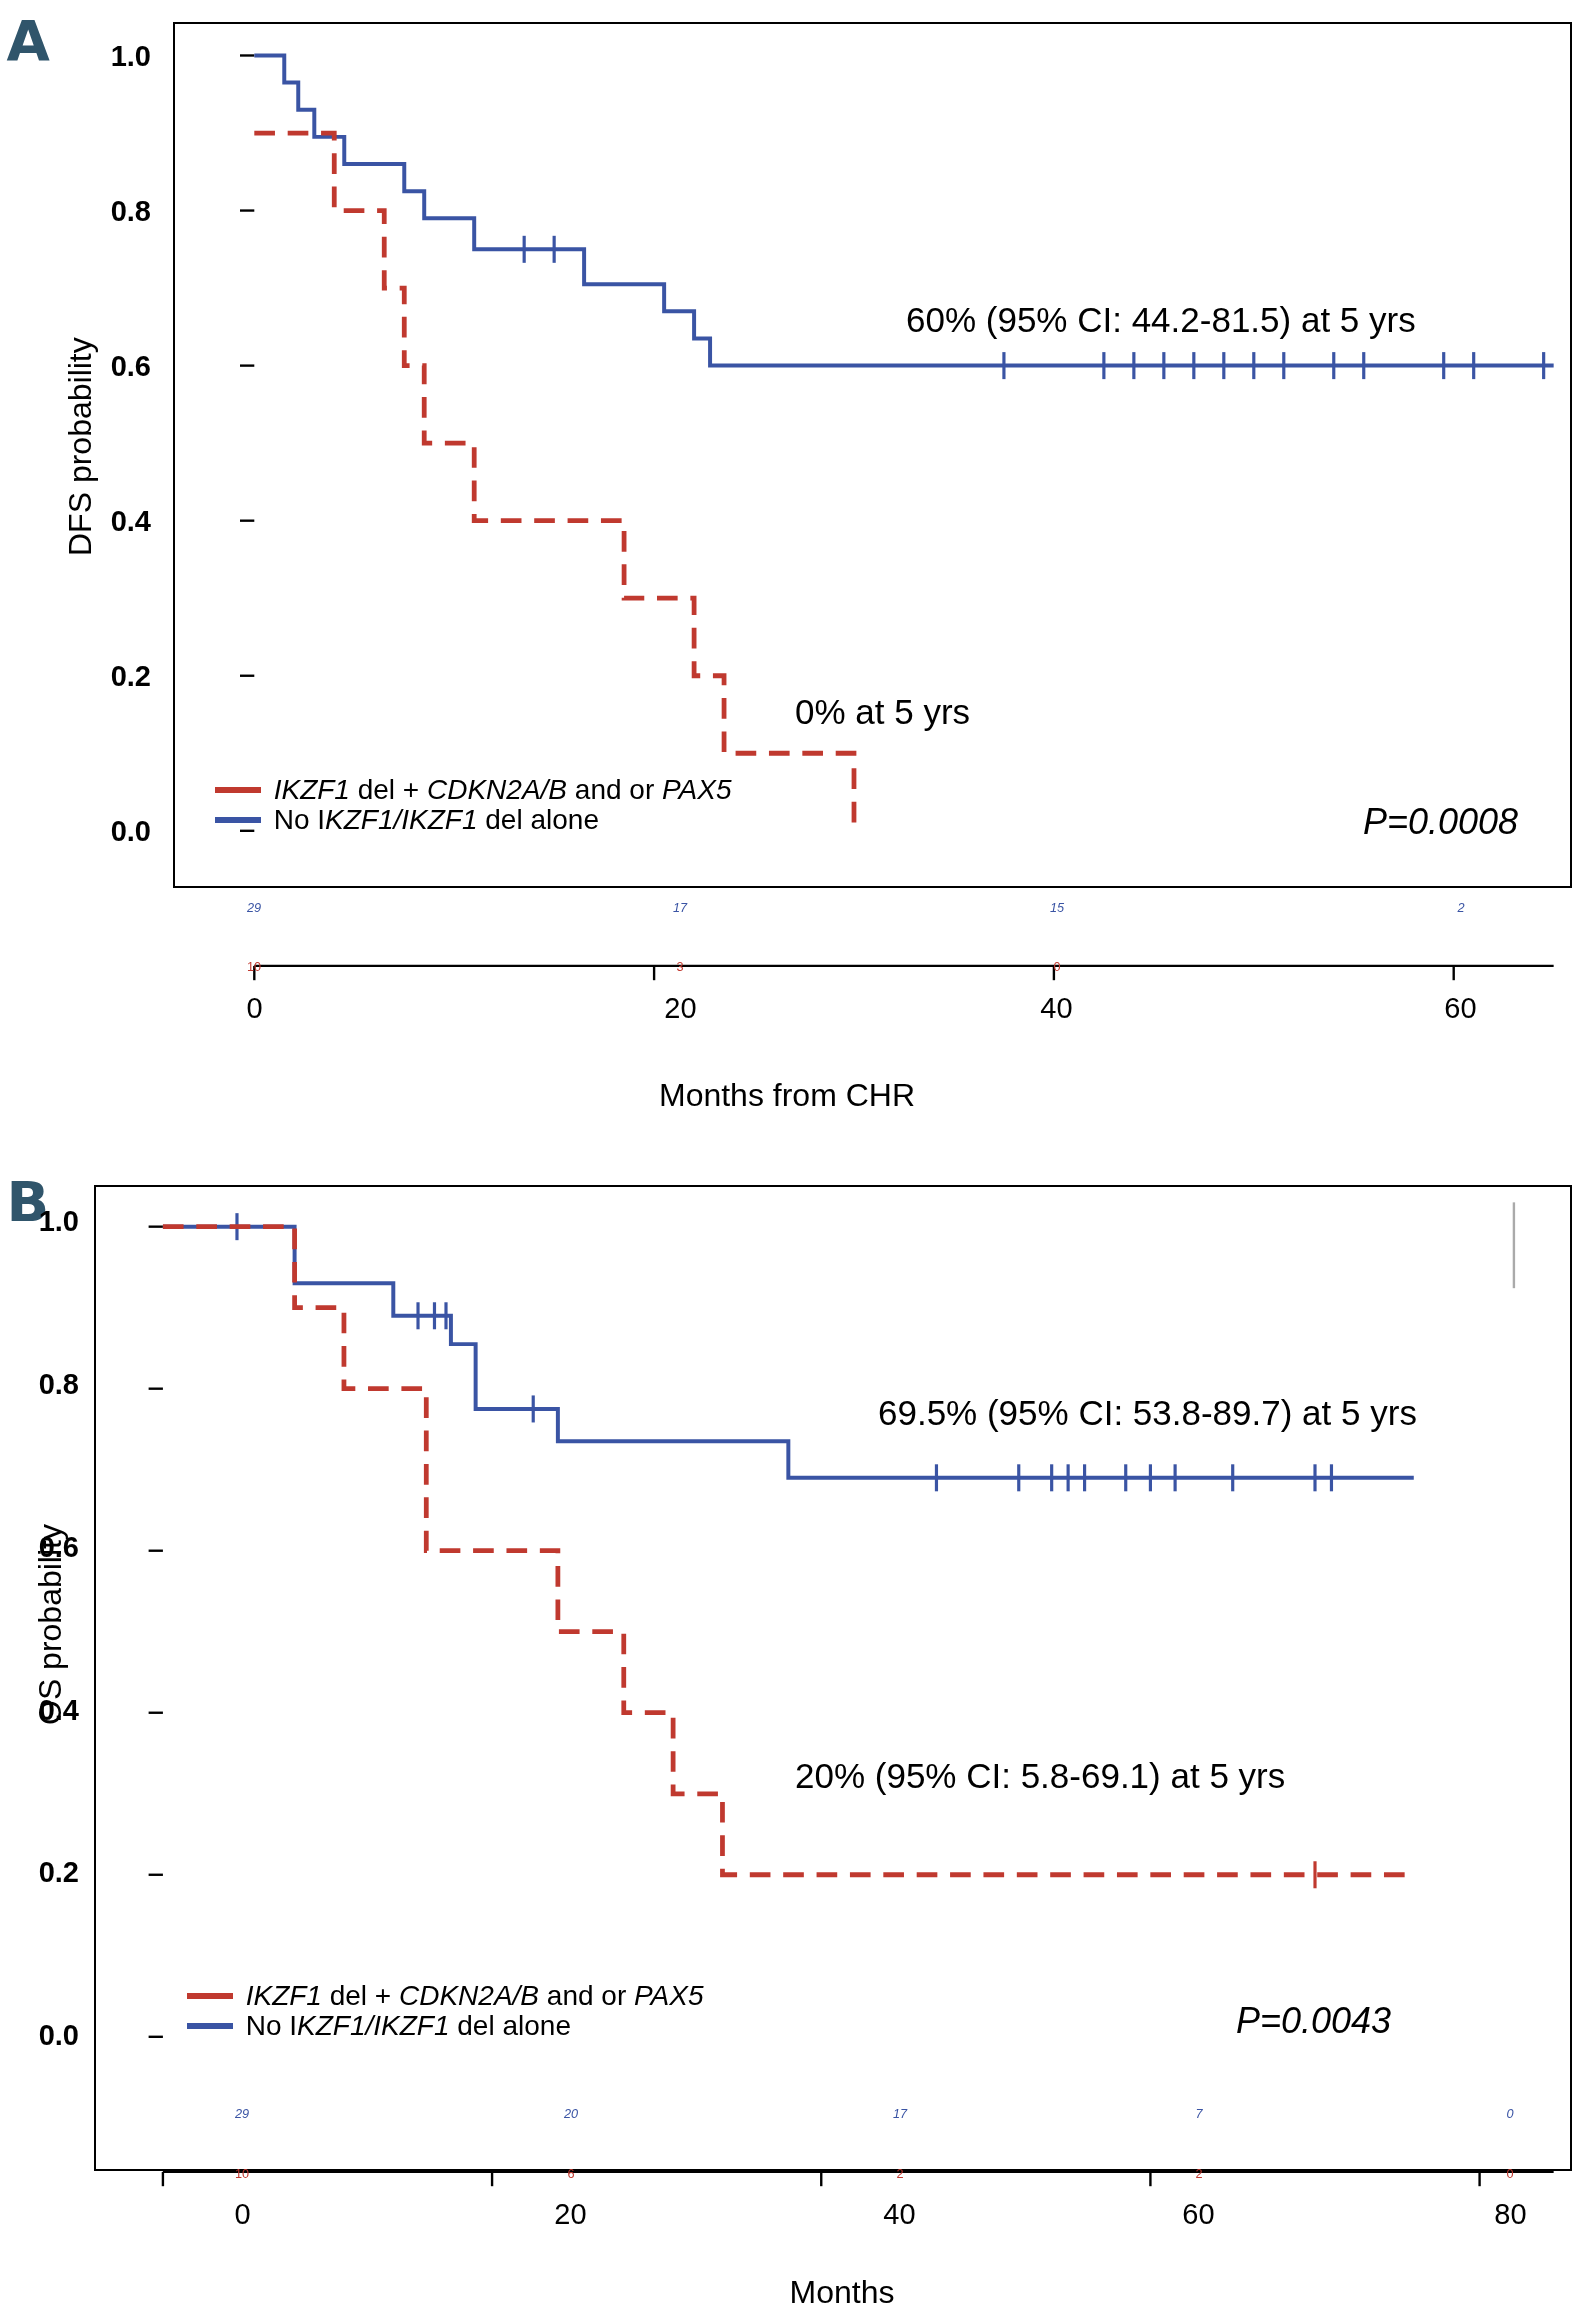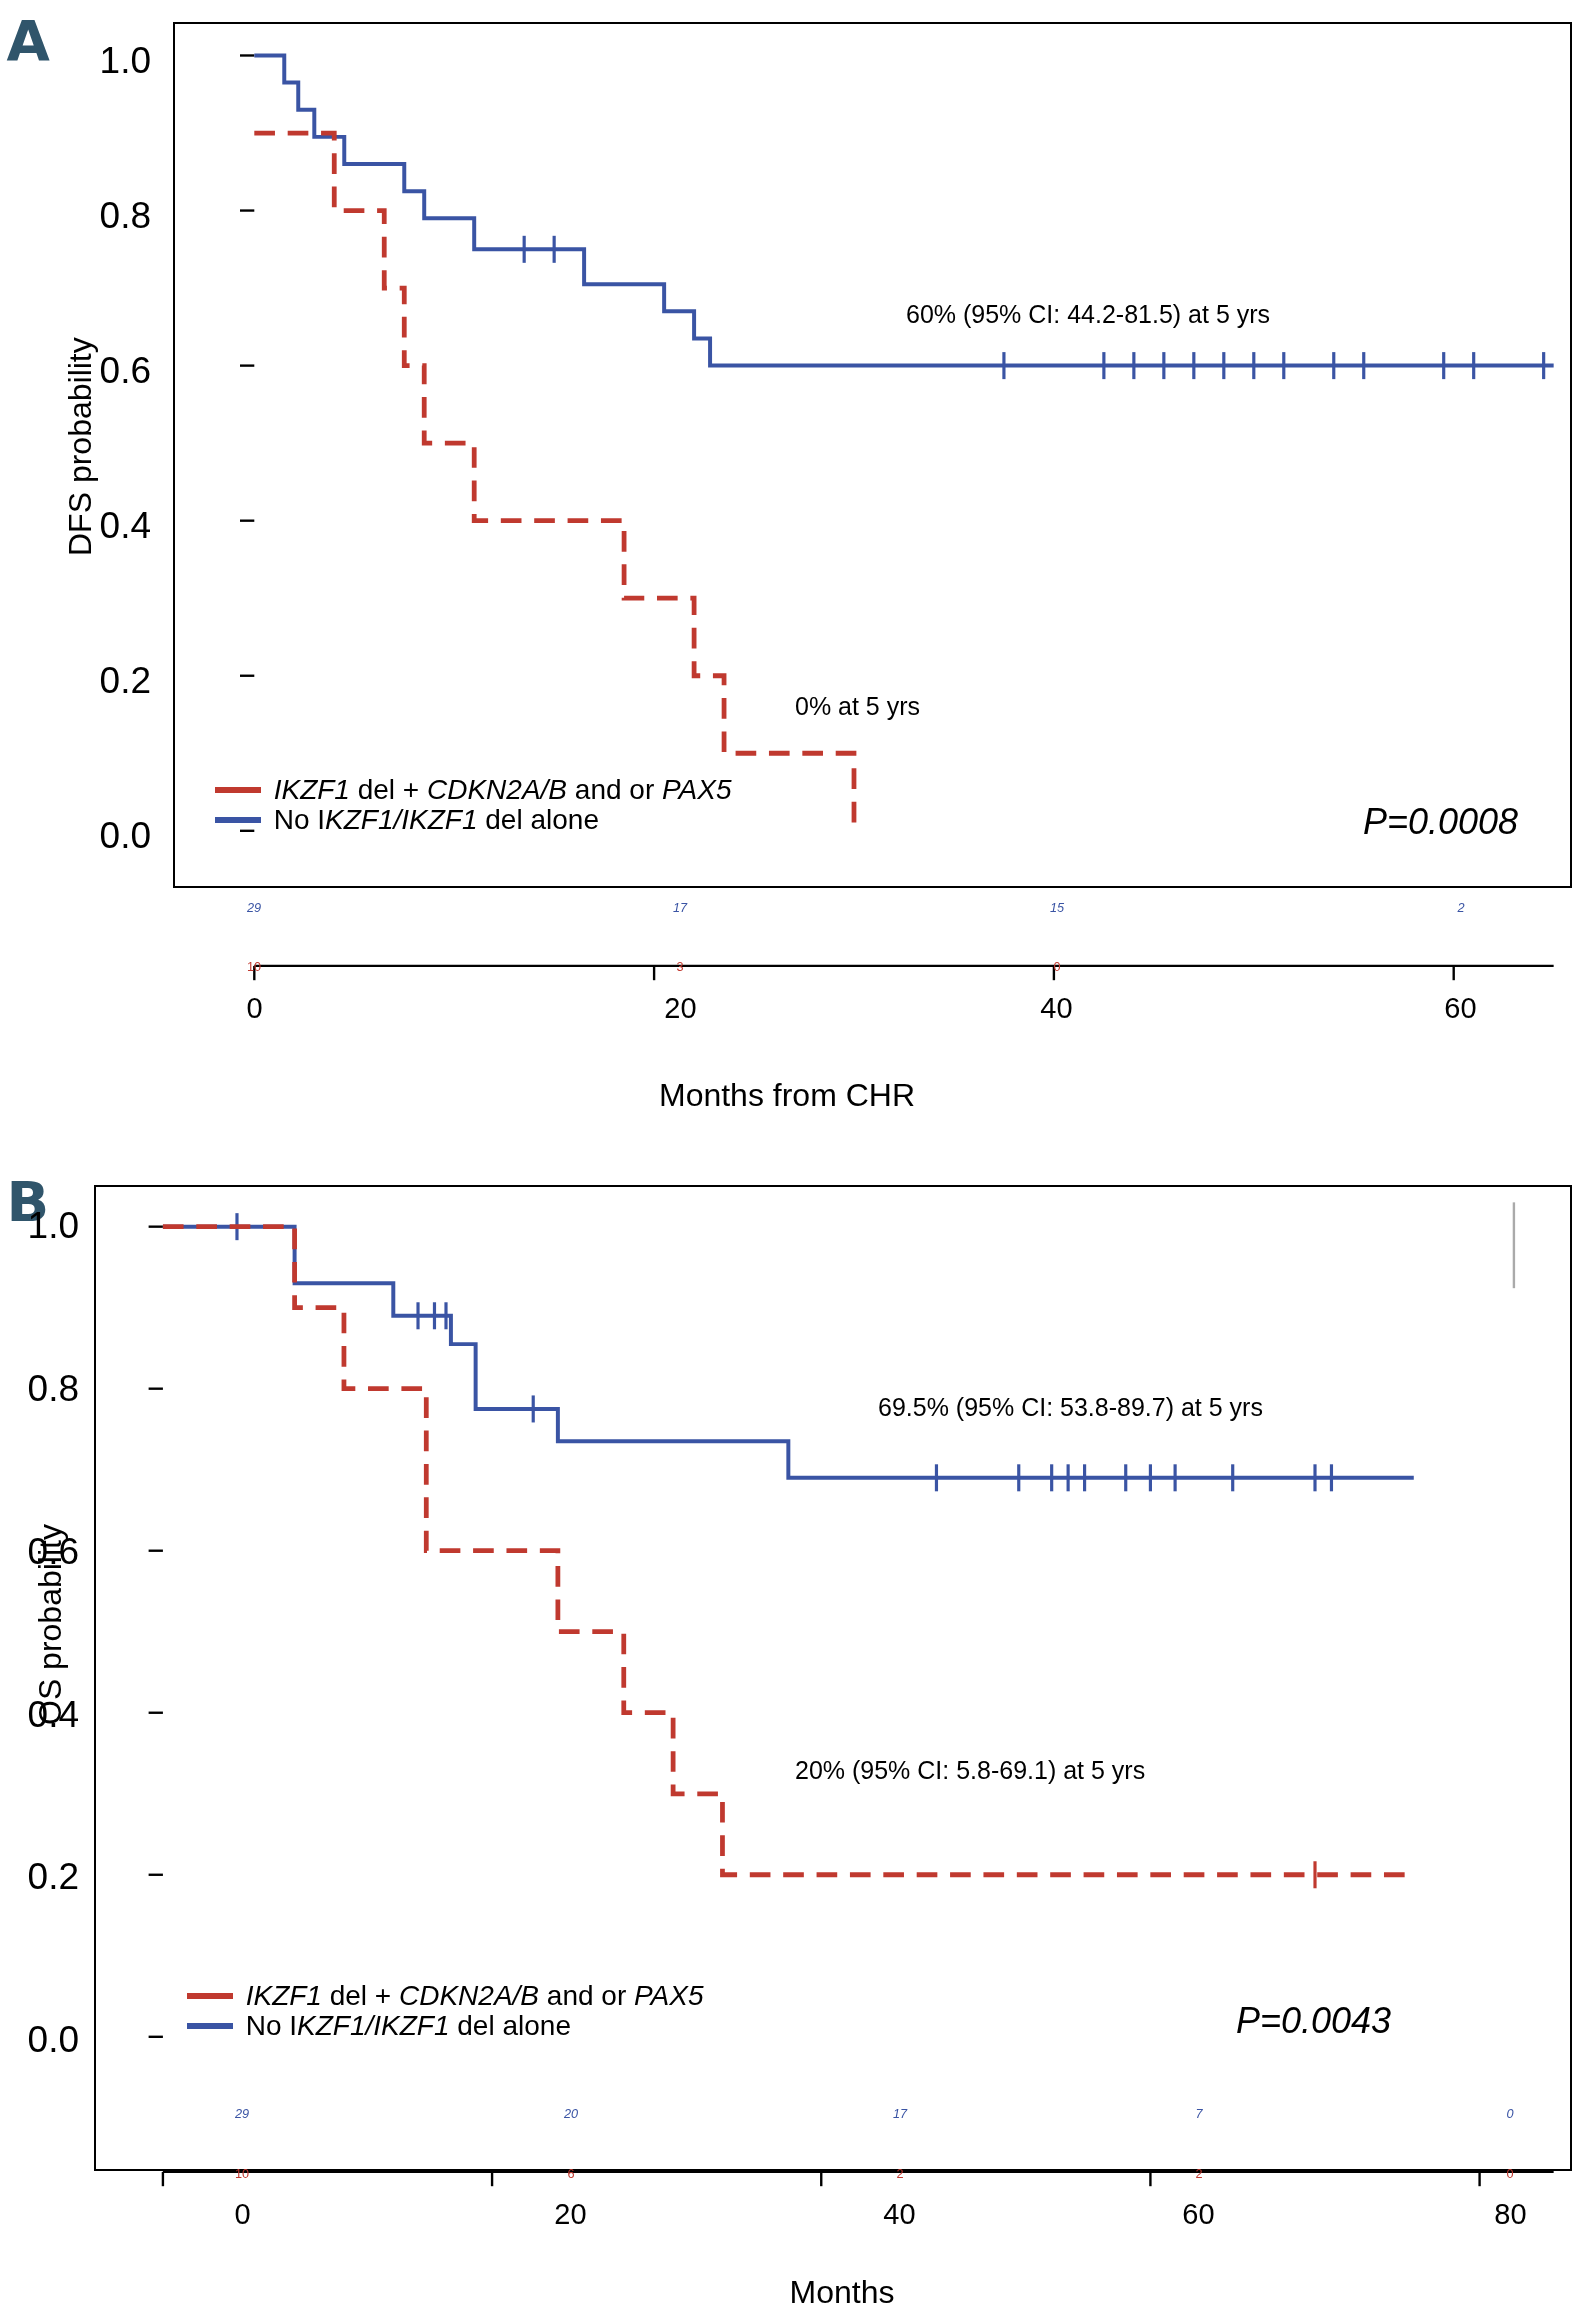--- a/index.html
+++ b/index.html
@@ -70,33 +70,34 @@
     white-space: nowrap;
   }
   .axis-label-x {
     position: absolute;
     font-size: 32px;
     text-align: center;
     white-space: nowrap;
   }
   .tick-label {
     position: absolute;
-    font-size: 37px;
+    font-size: 29px;
     white-space: nowrap;
     text-align: right;
+    font-weight: bold;
   }
   .xtick-label {
     position: absolute;
     font-size: 29px;
     white-space: nowrap;
     text-align: center;
   }
   .annot {
     position: absolute;
-    font-size: 25px;
+    font-size: 35px;
     white-space: nowrap;
   }
   .pval {
     position: absolute;
     font-size: 36px;
     white-space: nowrap;
   }
   .pval i { font-style: italic; }
 
   .legend {

